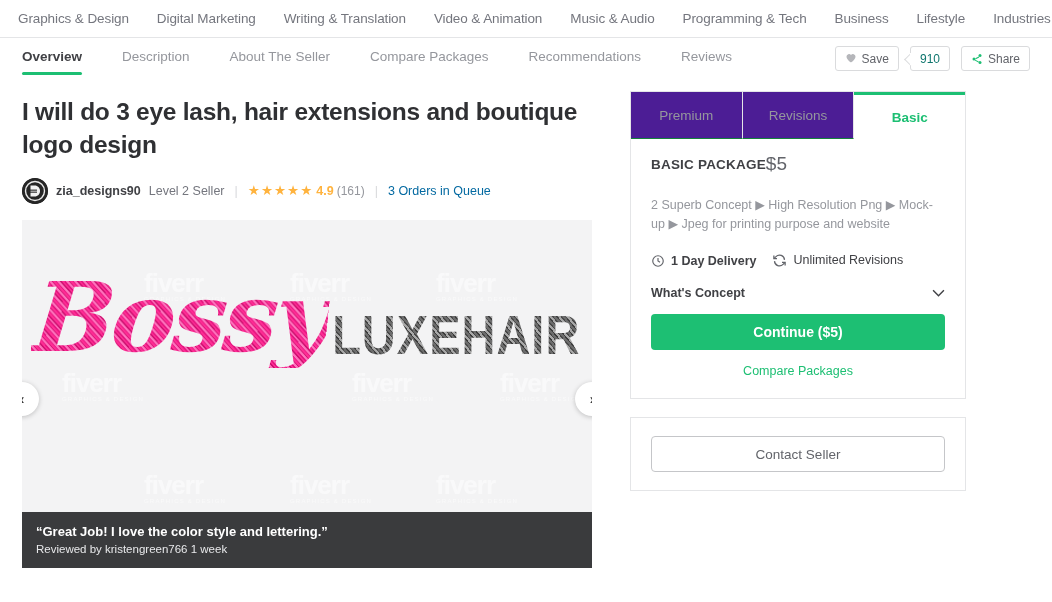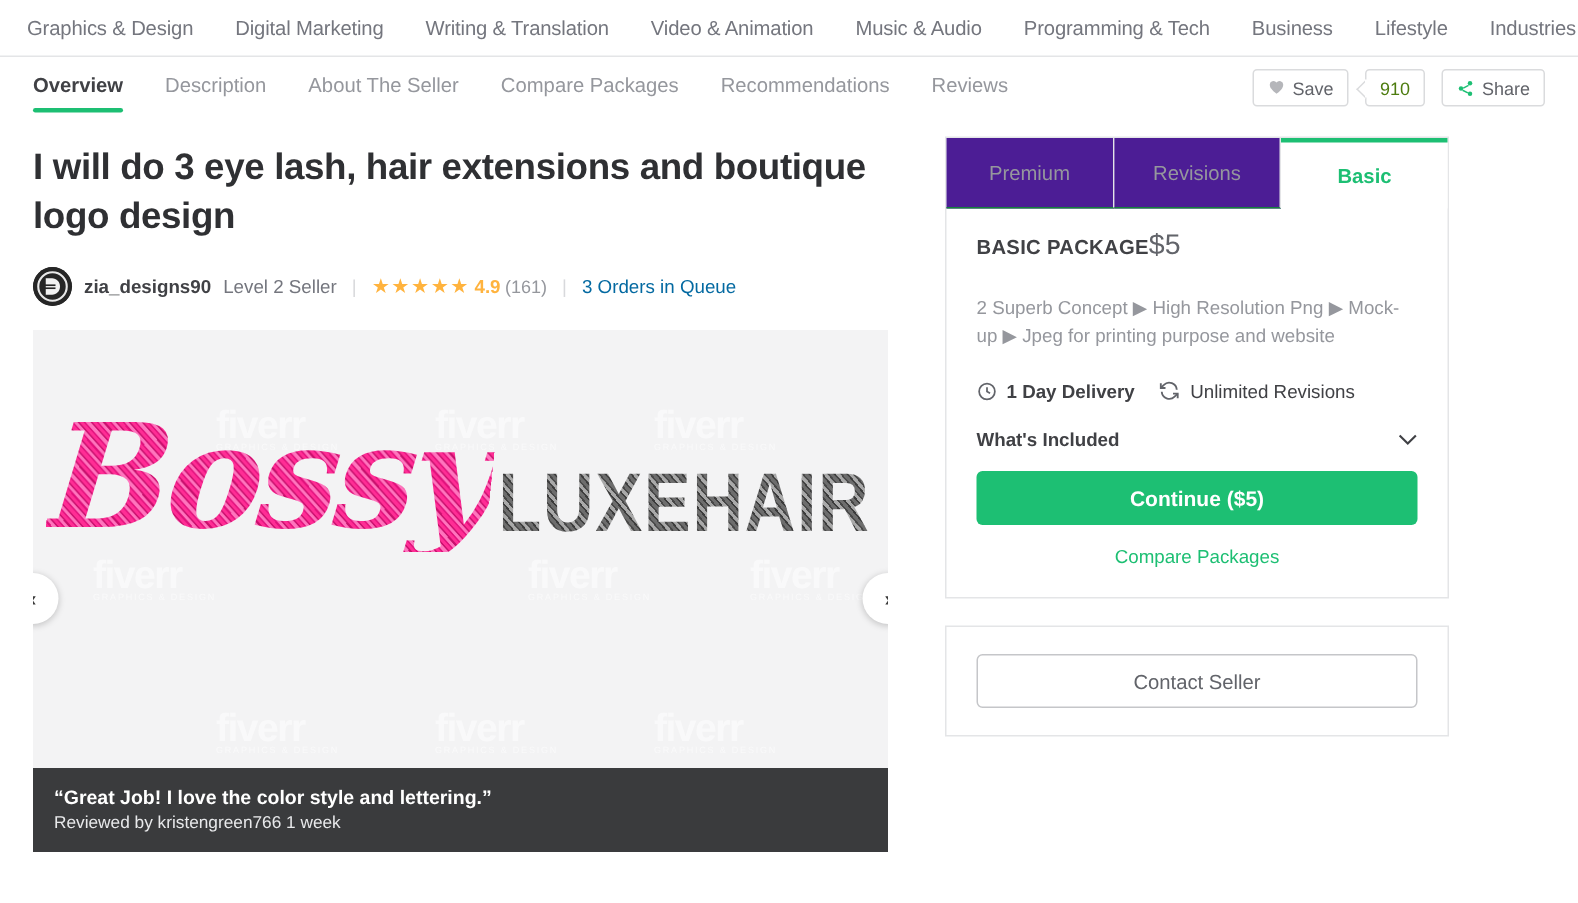--- a/index.html
+++ b/index.html
@@ -36,21 +36,21 @@
   .tab-bar {
     height: 39px;
     display: flex;
     align-items: flex-start;
     padding: 0 22px;
     position: relative;
   }
   .tabs {
     display: flex;
     align-items: center;
-    gap: 4px;
+    gap: 16px;
     height: 38px;
   }
   .tab {
     font-size: 13.5px;
     color: #95979d;
     padding: 0 12px;
     height: 38px;
     line-height: 38px;
     cursor: pointer;
     position: relative;
@@ -95,21 +95,21 @@
   .count-bubble {
     height: 25px;
     border: 1px solid #dadbdd;
     border-radius: 3px;
     background: #fff;
     display: flex;
     align-items: center;
     justify-content: center;
     min-width: 40px;
     font-size: 12px;
-    color: #4d7c0f;
+    color: #0f766e;
     margin-left: 11px;
     position: relative;
   }
   .count-bubble::before {
     content: "";
     position: absolute;
     left: -5px; top: 8px;
     width: 8px; height: 8px;
     background: #fff;
     border-left: 1px solid #dadbdd;
@@ -346,21 +346,20 @@
     margin-bottom: 19px;
   }
   .pkg-meta {
     display: flex;
     align-items: center;
     gap: 16px;
     margin-bottom: 12px;
   }
   .meta-item {
     display: flex;
-    align-items: center;
     gap: 6px;
     font-size: 12.5px;
     color: #404145;
     font-weight: bold;
   }
   .meta-item .lbl-light { font-weight: normal; color: #404145; }
   .meta-ico { color: #62646a; display: flex; align-items: center; }
   .whats-included {
     display: flex;
     align-items: center;
@@ -561,21 +560,21 @@
                   <path d="M3 4v5h5"></path>
                   <path d="M4 13a8 8 0 0013.7 5.2L21 15"></path>
                   <path d="M21 20v-5h-5"></path>
                 </svg>
             </span>
             <span class="lbl-light">Unlimited Revisions</span>
           </div>
         </div>
 
         <div class="whats-included">
-          <span>What's Included</span>
+          <span>What's Concept</span>
           <span class="chev">
             <svg width="13" height="8" viewBox="0 0 24 14" fill="none" stroke="#404145" stroke-width="2.6">
                 <path d="M2 2l10 10L22 2"></path>
               </svg>
           </span>
         </div>
 
         <button class="btn-continue">Continue ($5)</button>
         <a class="compare-link">Compare Packages</a>
       </div>

